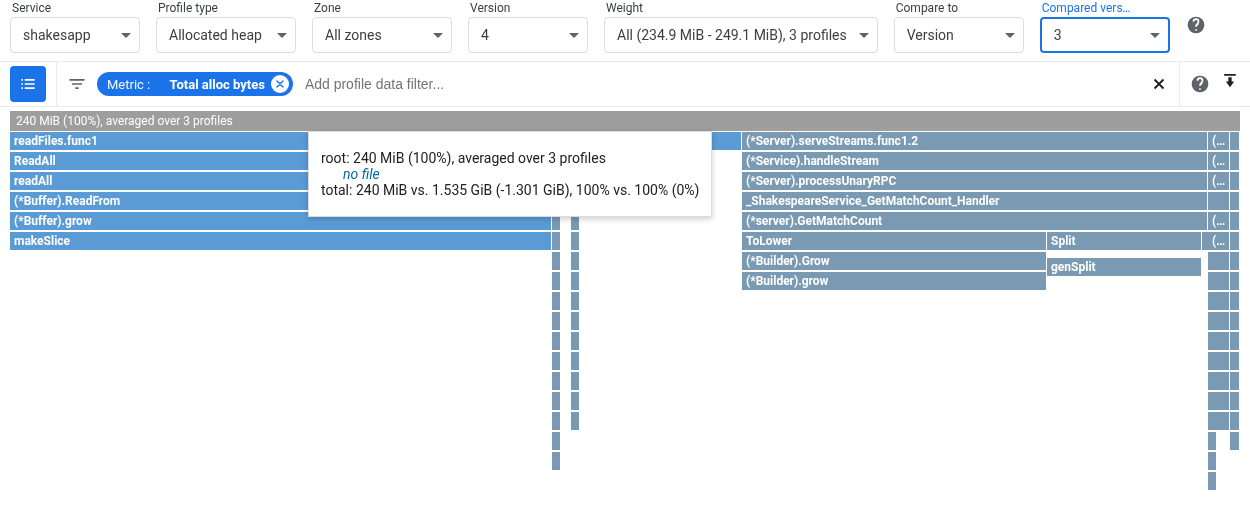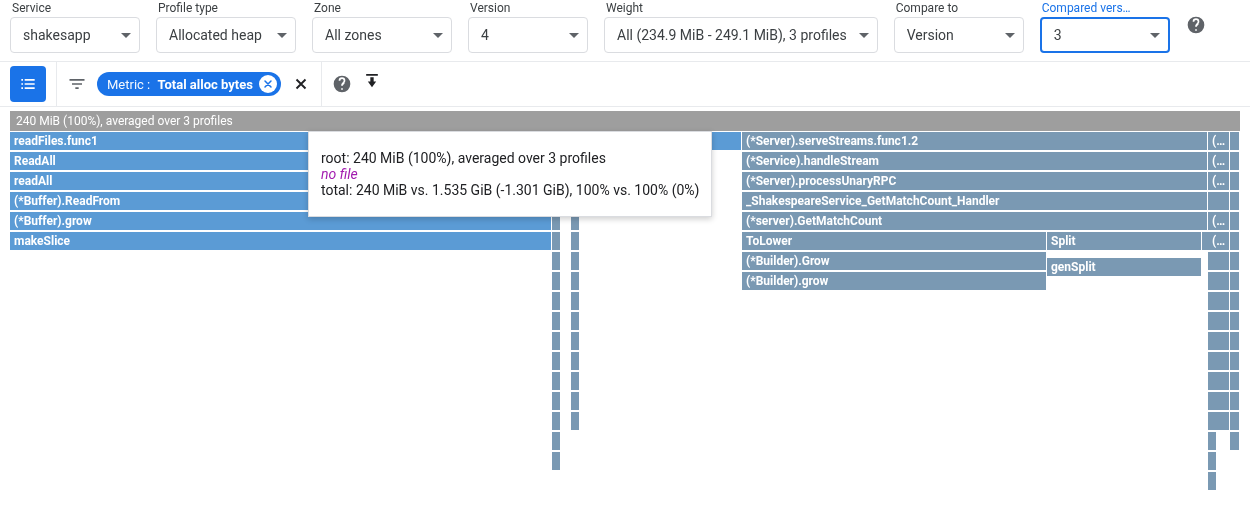--- a/index.html
+++ b/index.html
@@ -86,21 +86,21 @@
     display: inline-flex;
     align-items: center;
     background: #1a73e8;
     color: #fff;
     border-radius: 16px;
     height: 24px;
     padding: 0 4px 0 10px;
     font-size: 13px;
   }
   .chip .chip-key { font-weight: 400; opacity: 0.95; }
-  .chip .chip-val { font-weight: 700; margin-left: 4px; }
+  .chip .chip-val { font-weight: 700; margin-left: 16px; }
   .chip .chip-close {
     margin-left: 6px;
     width: 18px; height: 18px;
     border-radius: 50%;
     background: #fff;
     display: flex; align-items: center; justify-content: center;
     cursor: pointer;
   }
   .chip .chip-close svg { width: 12px; height: 12px; display:block; }
   .add-filter {
@@ -159,21 +159,21 @@
     position: absolute;
     background: #fff;
     border: 1px solid #dadce0;
     box-shadow: 0 2px 6px rgba(0,0,0,.2);
     padding: 18px 12px;
     font-size: 14px;
     color: #202124;
     white-space: nowrap;
     z-index: 10;
   }
-  .tooltip .tt-sub { color: #a21caf; font-style: italic; }
+  .tooltip .tt-sub { color: #0369a1; font-style: italic; margin-left: 22px; }
   .tooltip .tt-k { font-weight: 400; }
   .caret svg, .help-icon svg, .download-icon svg, .close-icon svg, .filter-icon svg { display:block; }
 </style>
 </head>
 <body>
 
 <div class="filters">
 
   <div class="field">
     <div class="field-label">Service</div>
@@ -284,20 +284,21 @@
     <span class="chip-key">Metric</span>
     <span>&nbsp;:&nbsp;</span>
     <span class="chip-val">Total alloc bytes</span>
     <span class="chip-close">
       <svg viewBox="0 0 24 24" fill="#1a73e8">
           <path d="M18 6L6 18M6 6l12 12" stroke="#1a73e8" stroke-width="3" stroke-linecap="round"></path>
         </svg>
     </span>
   </div>
 
+  <input class="add-filter" placeholder="Add profile data filter..." style="">
 
   <div class="close-icon">
     <svg width="18" height="18" viewBox="0 0 24 24" fill="none" stroke="#202124" stroke-width="2.5">
         <path d="M18 6L6 18M6 6l12 12"></path>
       </svg>
   </div>
   <div class="toolbar-divider"></div>
   <div class="help-icon">
     <svg width="20" height="20" viewBox="0 0 24 24" fill="#5f6368">
         <path d="M12 2a10 10 0 100 20 10 10 0 000-20zm1 17h-2v-2h2v2zm2.07-7.75l-.9.92A3.4 3.4 0 0013 14h-2v-.5a4 4 0 011.17-2.83l1.24-1.26A2 2 0 0012 6a2 2 0 00-2 2H8a4 4 0 018 0c0 .88-.36 1.68-.93 2.25z"></path>

